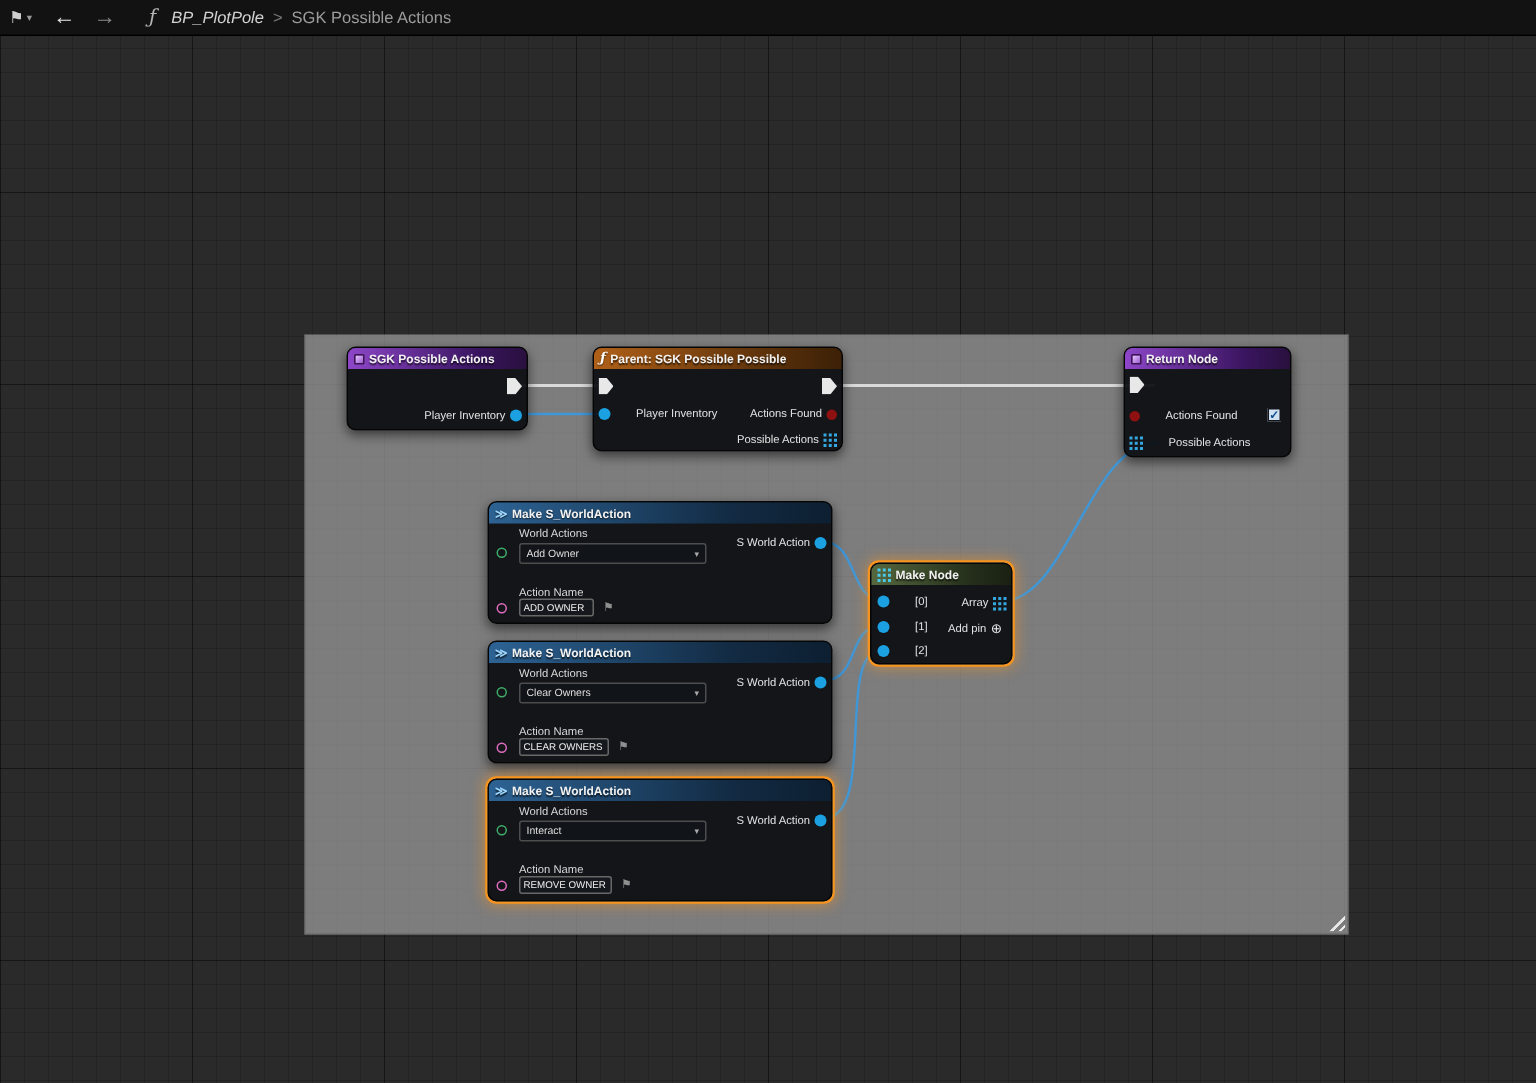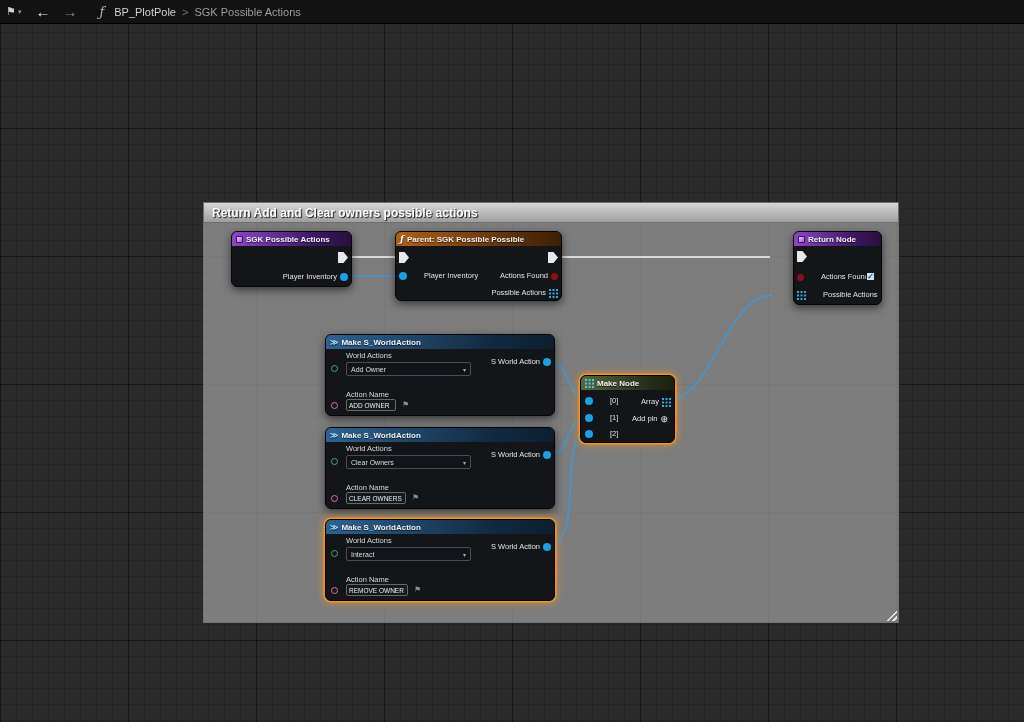--- a/index.html
+++ b/index.html
@@ -17,21 +17,21 @@
 
   
   .toolbar { position:absolute; top:0; left:0; width:100%; height:24px; background:#121212;
     border-bottom:1px solid #000; display:flex; align-items:center; z-index:10; }
   .tb-bookmark { color:#cfcfcf; font-size:11px; margin-left:6px; }
   .tb-chev { color:#9a9a9a; font-size:7px; margin-left:2px; }
   .tb-back { color:#e6e6e6; font-size:15px; font-weight:bold; margin-left:14px; cursor:pointer; }
   .tb-fwd { color:#8a8a8a; font-size:15px; font-weight:bold; margin-left:12px; cursor:pointer; }
   .tb-fn { color:#b5b5b5; font-size:13px; font-style:italic; margin-left:22px;
            font-family:"DejaVu Serif", serif; }
-  .crumb-root { color:#d2d2d2; font-size:11px; margin-left:10px; cursor:pointer; }
+  .crumb-root { color:#d2d2d2; font-size:11px; margin-left:10px; cursor:pointer;font-style:italic; }
   .crumb-sep { color:#787878; font-size:11px; margin:0 6px; }
   .crumb-cur { color:#9d9d9d; font-size:11px; }
 
   
   .comment { position:absolute; left:203px; top:202px; width:696px; height:421px; z-index:1; }
   .comment-header { height:21px; background:linear-gradient(#d6d6d6,#9f9f9f);
     border:1px solid #6e6e6e; display:flex; align-items:center; padding-left:8px;
     font-size:12px; font-weight:bold; color:#fff;
     text-shadow:1px 1px 1px rgba(0,0,0,.85); }
   .comment-body { position:absolute; top:21px; left:0; right:0; bottom:0;
@@ -94,21 +94,21 @@
   .flag-icon { position:absolute; font-size:8px; color:#8f8f8f; line-height:1; }
 
   .checkbox { position:absolute; width:9px; height:9px; background:#cfe0f0;
     border:1px solid #14141a; display:flex; align-items:center; justify-content:center;
     font-size:8px; font-weight:bold; color:#0d4c8c; line-height:1; cursor:pointer; }
   .addpin-plus { color:#e8e8e8; font-size:9px; line-height:1; }
 
   
   .n-entry  { left:231px; top:231px; width:121px; height:56px; }
   .n-parent { left:395px; top:231px; width:167px; height:70px; }
-  .n-return { left:793px; top:231px; width:89px;  height:74px;text-align:right; }
+  .n-return { left:749px; top:231px; width:112px;  height:74px;text-align:right; }
   .n-make1  { left:325px; top:334px; width:230px; height:82px; }
   .n-make2  { left:325px; top:427px; width:230px; height:82px; }
   .n-make3  { left:325px; top:519px; width:230px; height:82px; }
   .n-array  { left:580px; top:375px; width:95px;  height:68px; }
 </style>
 </head>
 <body>
 
 <div class="graph"></div>
 
@@ -117,21 +117,20 @@
   <span class="tb-chev">▾</span>
   <span class="tb-back">←</span>
   <span class="tb-fwd">→</span>
   <span class="tb-fn">ƒ</span>
   <span class="crumb-root">BP_PlotPole</span>
   <span class="crumb-sep">&gt;</span>
   <span class="crumb-cur">SGK Possible Actions</span>
 </div>
 
 <div class="comment">
-  <div class="comment-header">Return Add and Clear owners possible actions</div>
   <div class="comment-body"></div>
   <div class="comment-resize"></div>
 </div>
 
 <svg class="wires" width="1024" height="722">
   <path class="w-exec" d="M346,257 L404,257"></path>
   <path class="w-exec" d="M556,257 L770,257"></path>
   <path class="w-data" d="M348,276 C368,276 386,276 404,276"></path>
   <path class="w-data" d="M548,361 C572,361 566,400 588,400"></path>
   <path class="w-data" d="M548,454 C574,454 564,417 588,417"></path>

